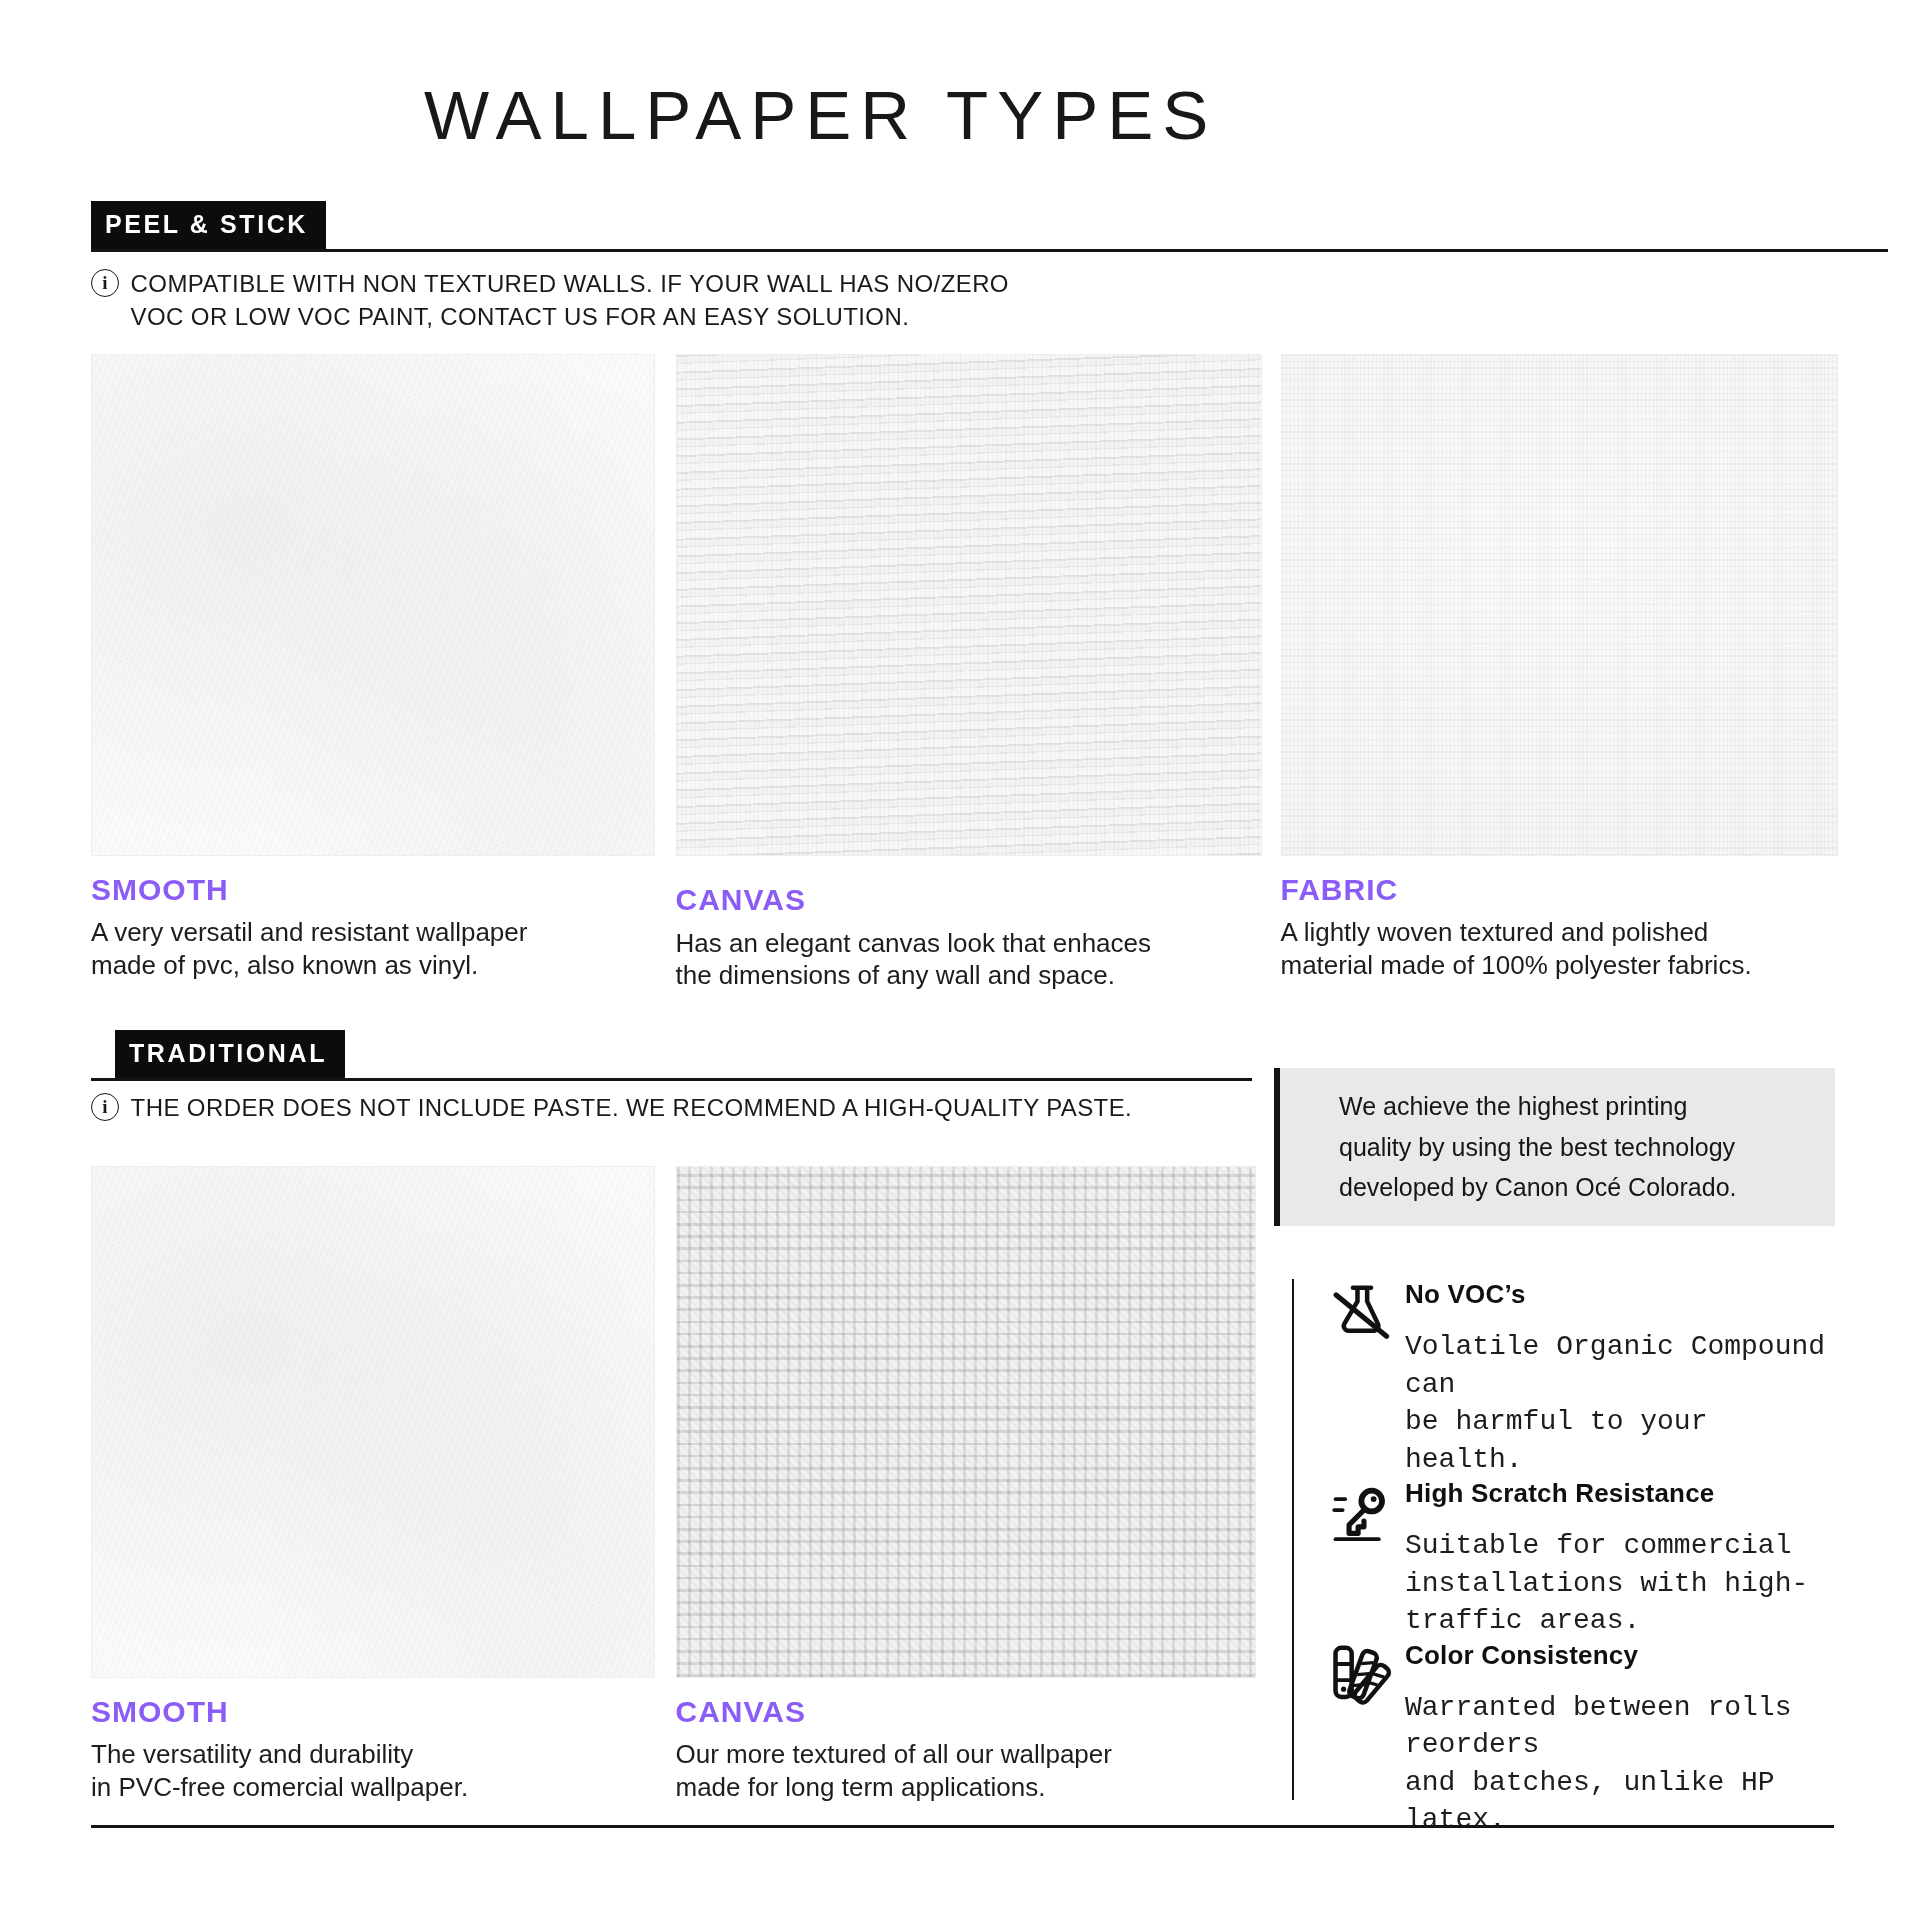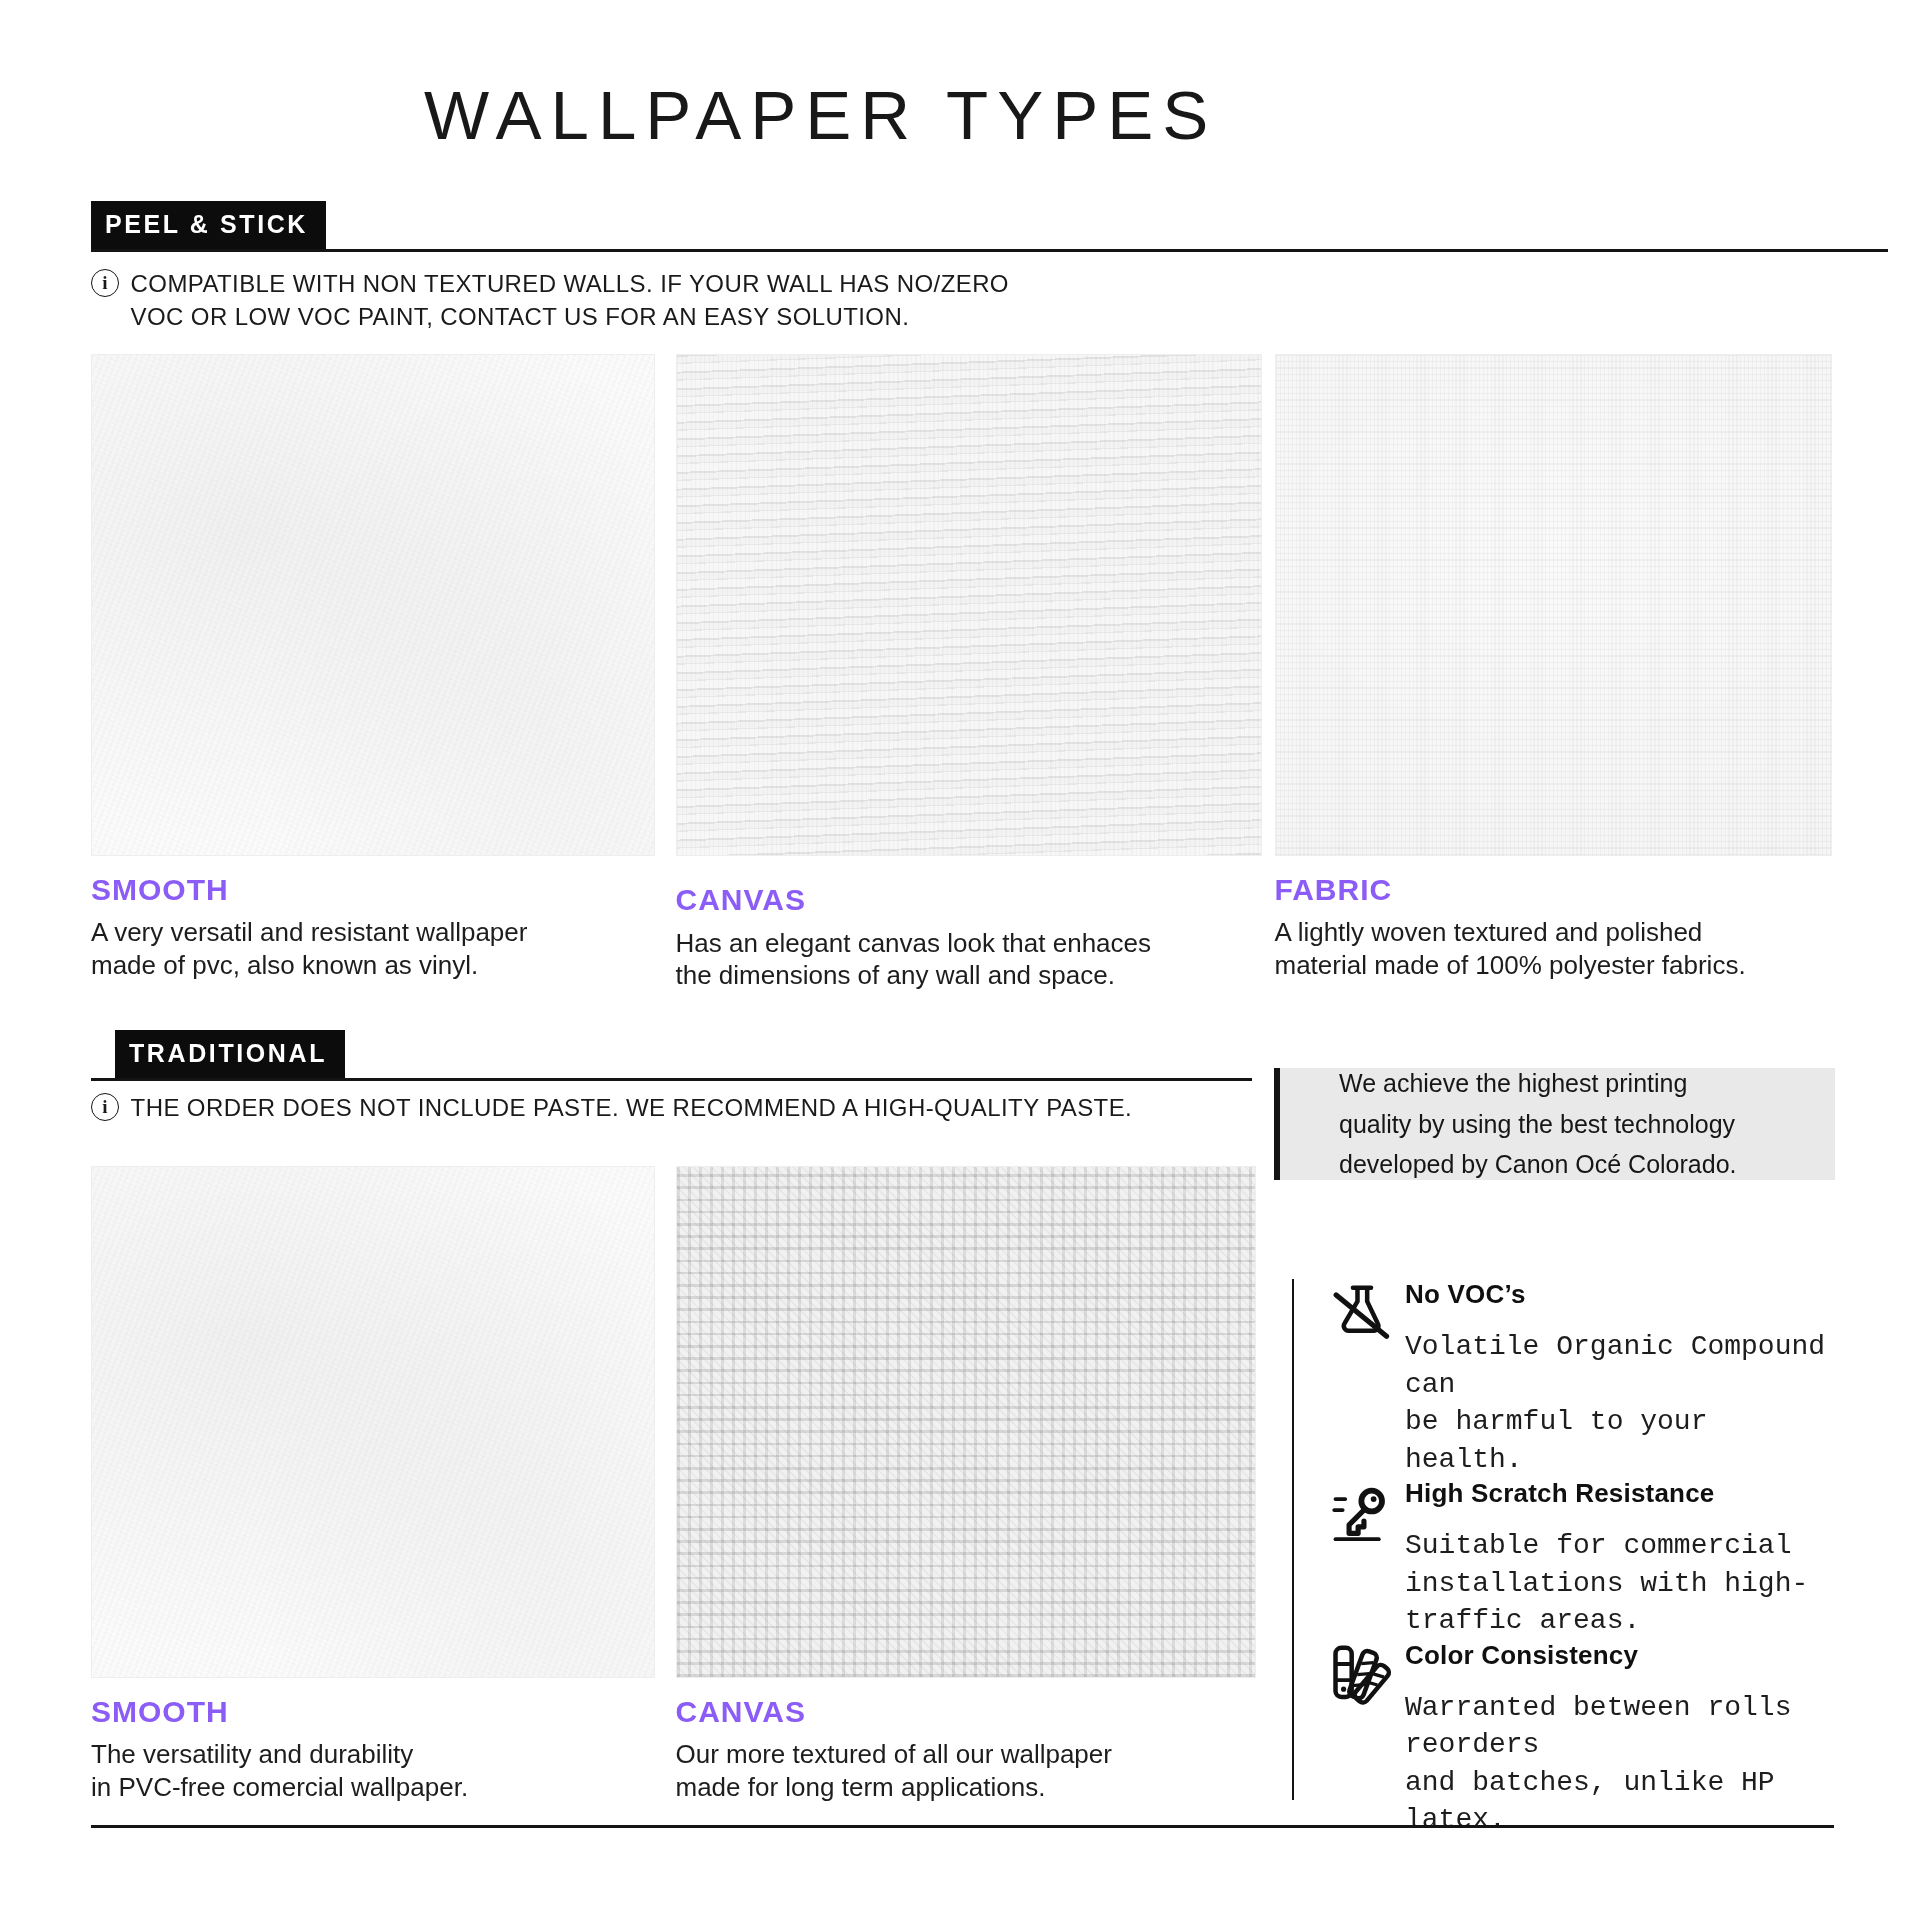--- a/index.html
+++ b/index.html
@@ -105,21 +105,21 @@
       <div class="swatch-title">SMOOTH</div>
       <div class="swatch-desc">A very versatil and resistant wallpaper
 made of pvc, also known as vinyl.</div>
     </div>
     <div class="swatch swatch--lower" style="width:586px;margin-left:20.5px;">
       <div class="panel tex-canvas-fine" style="height:502px;"></div>
       <div class="swatch-title">CANVAS</div>
       <div class="swatch-desc">Has an elegant canvas look that enhaces
 the dimensions of any wall and space.</div>
     </div>
-    <div class="swatch" style="width:557px;margin-left:13px;">
+    <div class="swatch" style="width:557px;margin-left:19px;">
       <div class="panel tex-fabric" style="height:502px;"></div>
       <div class="swatch-title">FABRIC</div>
       <div class="swatch-desc">A lightly woven textured and polished
 material made of 100% polyester fabrics.</div>
     </div>
   </div>
 
   <div class="section-header" style="left:91px;top:1030px;width:1137px;padding-left:24px;">
     <span class="badge">TRADITIONAL</span>
   </div>
@@ -137,21 +137,21 @@
 in PVC-free comercial wallpaper.</div>
     </div>
     <div class="swatch" style="width:580px;margin-left:20.5px;">
       <div class="panel tex-canvas-coarse" style="height:512px;"></div>
       <div class="swatch-title">CANVAS</div>
       <div class="swatch-desc">Our more textured of all our wallpaper
 made for long term applications.</div>
     </div>
   </div>
 
-  <div class="callout" style="left:1274px;top:1068px;width:561px;height:112px;">
+  <div class="callout" style="left:1274px;top:1068px;width:561px;height:158px;">
     <div class="callout-text">We achieve the highest printing
 quality by using the best technology
 developed by Canon Océ Colorado.</div>
   </div>
 
   <div class="features" style="left:1292px;top:1279px;width:543px;height:521px;">
 
     <div class="feature">
       <svg class="feature-icon" viewBox="0 0 96 96">
         <g fill="none" stroke="#111" stroke-linecap="round">

